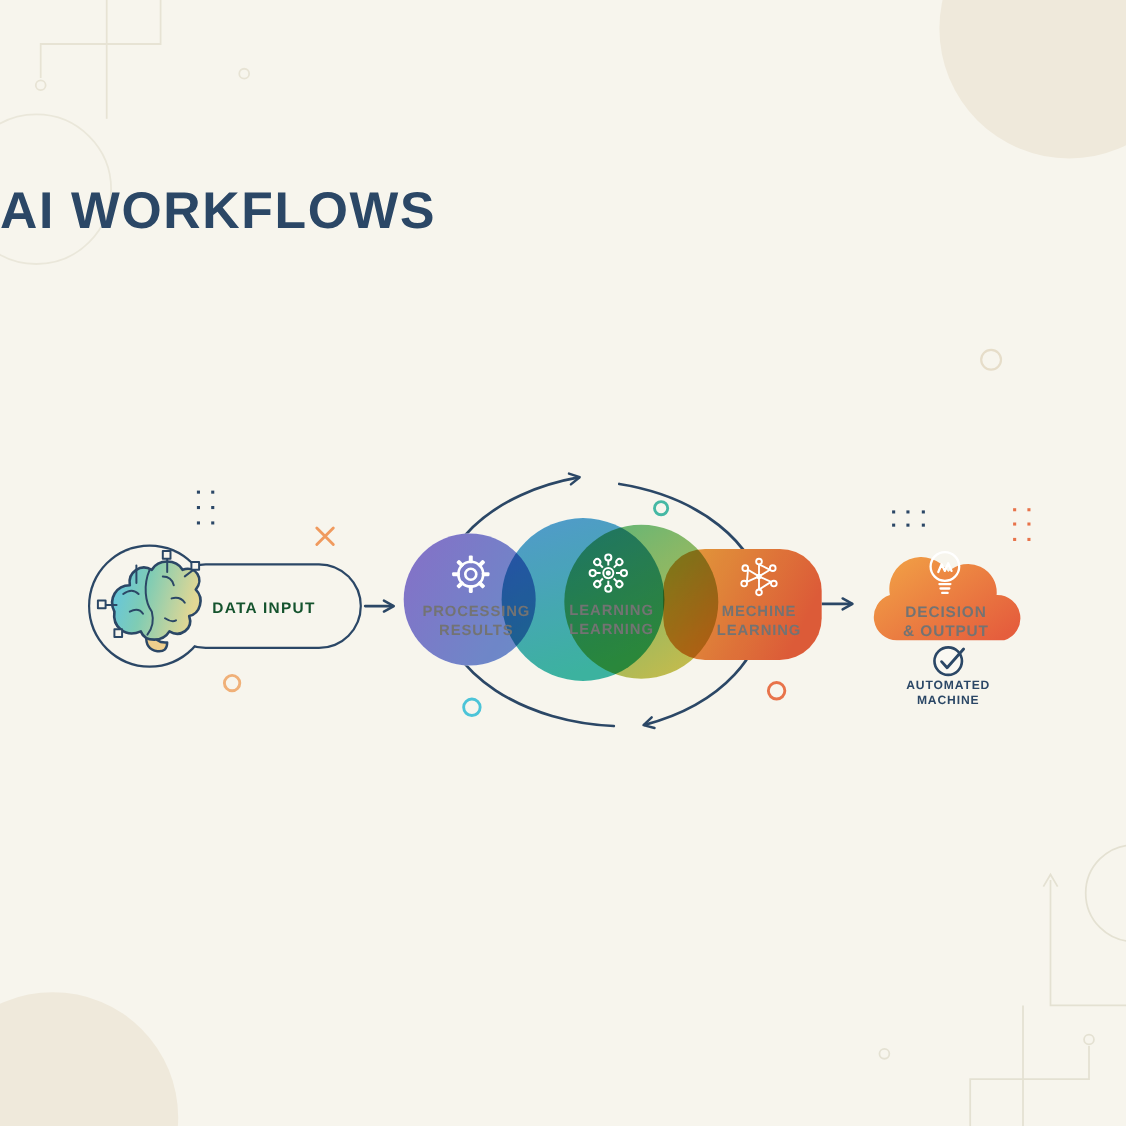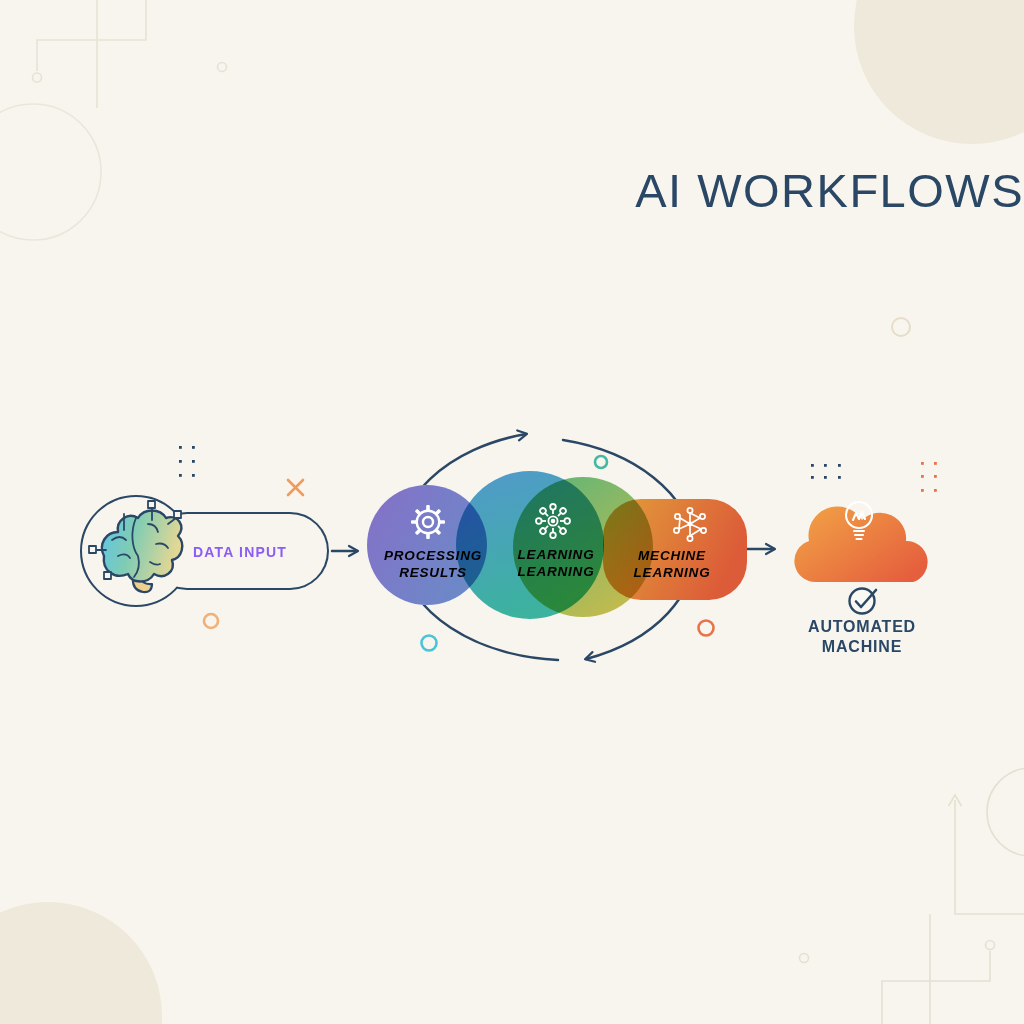--- a/index.html
+++ b/index.html
@@ -2,28 +2,28 @@
 <html><head>
 <meta charset="utf-8">
 <style>
   html,body{margin:0;padding:0;background:#f7f5ed;}
   .canvas{
     position:relative;width:1024px;height:1024px;overflow:hidden;
     background:#f7f5ed;font-family:"Liberation Sans",sans-serif;
   }
   .layer{position:absolute;left:0;top:0;}
   .title{
-    position:absolute;left:0;right:0;top:163px;text-align:right;
-    font-size:47px;font-weight:normal;letter-spacing:1.5px;color:#2b4766;
+    position:absolute;left:0;right:0;top:163px;text-align:left;
+    font-size:47px;font-weight:bold;letter-spacing:1.5px;color:#2b4766;
   }
   .label{position:absolute;text-align:center;font-weight:bold;line-height:1.24;}
   .label span{display:block;}
-  .label-white{color:#000000;font-size:13.5px;letter-spacing:0.8px;font-style:italic;}
-  .label-navy{color:#8b5cf6;font-size:14px;letter-spacing:1.2px;}
-  .label-results{color:#2b4766;font-size:16px;letter-spacing:0.8px;}
+  .label-white{color:#737373;font-size:13.5px;letter-spacing:0.8px;}
+  .label-navy{color:#14532d;font-size:14px;letter-spacing:1.2px;}
+  .label-results{color:#2b4766;font-size:11px;letter-spacing:0.8px;}
   svg{position:absolute;display:block;}
 </style>
 </head>
 <body>
 
 <div class="canvas">
 
   <svg class="layer" width="1024" height="1024" viewBox="0 0 1024 1024">
     <circle cx="972" cy="26" r="118" fill="#efe9db"></circle>
     <circle cx="48" cy="1016" r="114" fill="#efe9db"></circle>
@@ -274,24 +274,28 @@
   <div class="label label-white" style="left:368px;top:548px;width:130px">
     <span>PROCESSING</span>
     <span>RESULTS</span>
   </div>
 
   <div class="label label-white" style="left:491px;top:547px;width:130px">
     <span>LEARNING</span>
     <span>LEARNING</span>
   </div>
 
-  <div class="label label-white" style="left:607px;top:548px;width:130px">
+  <div class="label label-white" style="left:625px;top:548px;width:130px">
     <span>MECHINE</span>
     <span>LEARNING</span>
   </div>
 
+  <div class="label label-white" style="left:795px;top:548px;width:130px;font-size:14px">
+    <span>DECISION</span>
+    <span>&amp; OUTPUT</span>
+  </div>
 
   <div class="label label-results" style="left:790px;top:617px;width:144px">
     <span>AUTOMATED</span>
     <span>MACHINE</span>
   </div>
 
 </div>
 
 </body></html>

